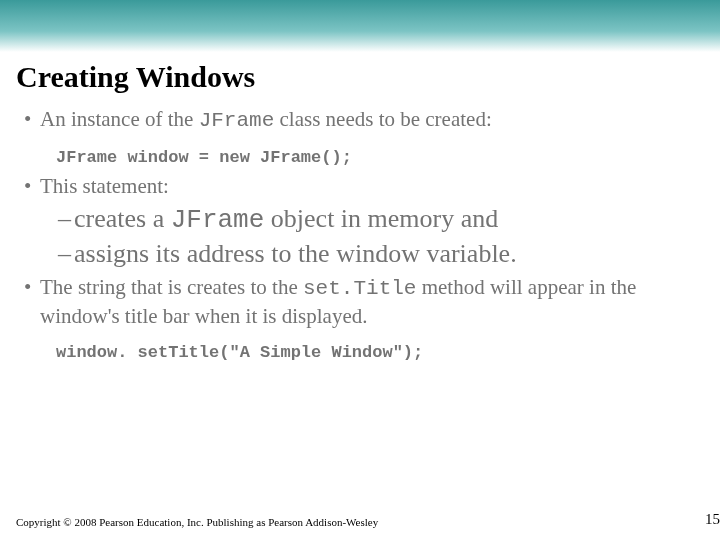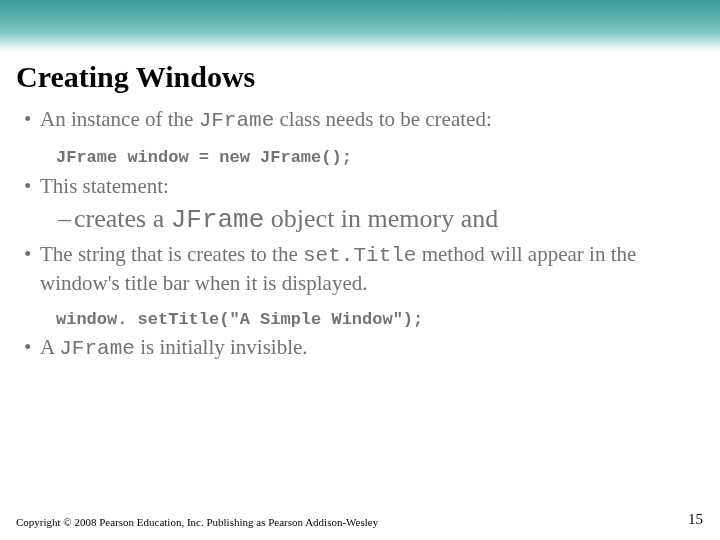--- a/index.html
+++ b/index.html
@@ -50,21 +50,21 @@
       font-size: 17px;
       font-weight: bold;
       padding-left: 16px;
       margin-top: 12px;
       margin-bottom: 4px;
     }
     .footer {
       position: absolute;
       bottom: 12px;
       left: 16px;
-      right: 17px;
+      right: 0;
       font-size: 11px;
       display: flex;
       justify-content: space-between;
       align-items: flex-end;
     }
     .page-num { font-size: 15px; }
   </style>
 </head>
 <body>
 
@@ -77,28 +77,26 @@
     <li>
       <span>An instance of the </span><span class="code-inline">JFrame</span><span> class needs to be created:</span>
       <div class="code-line">JFrame window = new JFrame();</div>
     </li>
     <li>
       <span>This statement:</span>
       <ul class="sub">
         <li>
           <span>creates a </span><span class="code-inline">JFrame</span><span> object in memory and</span>
         </li>
+        <li>assigns its address to the window variable.</li>
       </ul>
     </li>
     <li>
       <span>The string that is creates to the </span><span class="code-inline">set.Title</span><span> method will appear in the window's title bar when it is displayed.</span>
       <div class="code-line">window. setTitle("A Simple Window");</div>
-    </li>
-    <li>
-      <span>A </span><span class="code-inline">JFrame</span><span> is initially invisible.</span>
     </li>
   </ul>
 </div>
 
 <div class="footer">
   <span>Copyright © 2008 Pearson Education, Inc. Publishing as Pearson Addison-Wesley</span>
   <span class="page-num">15</span>
 </div>
 
 </body></html>

